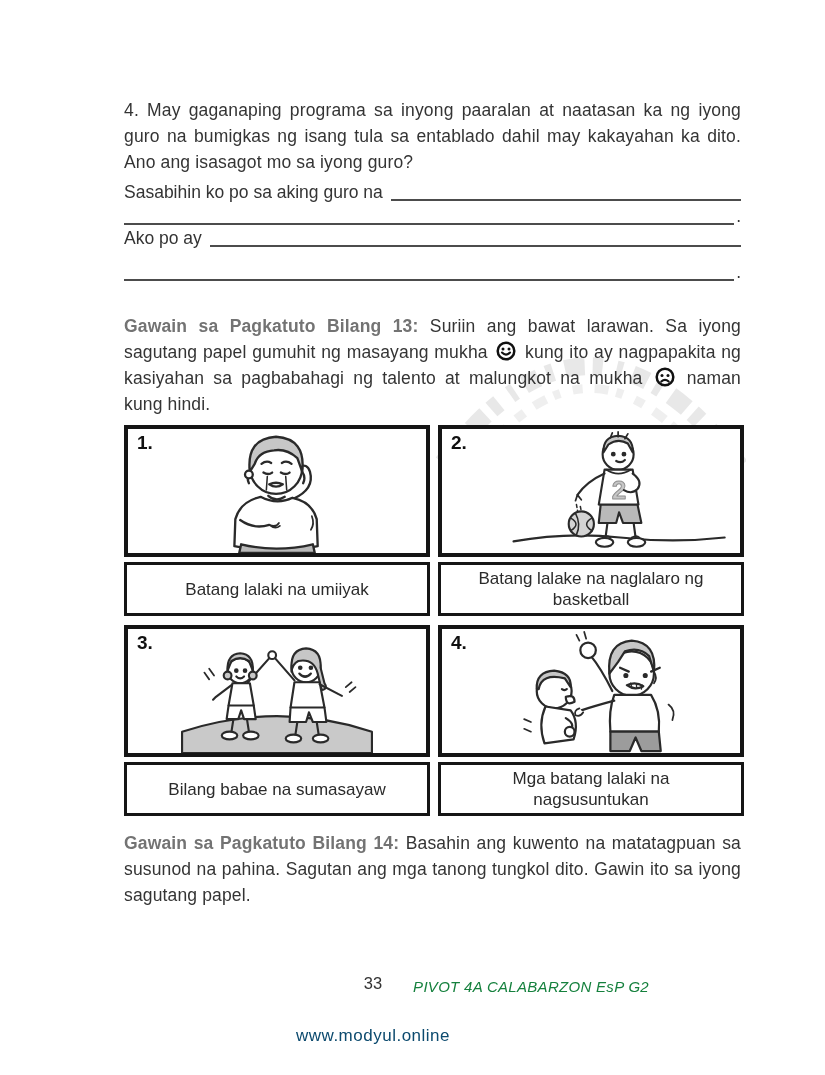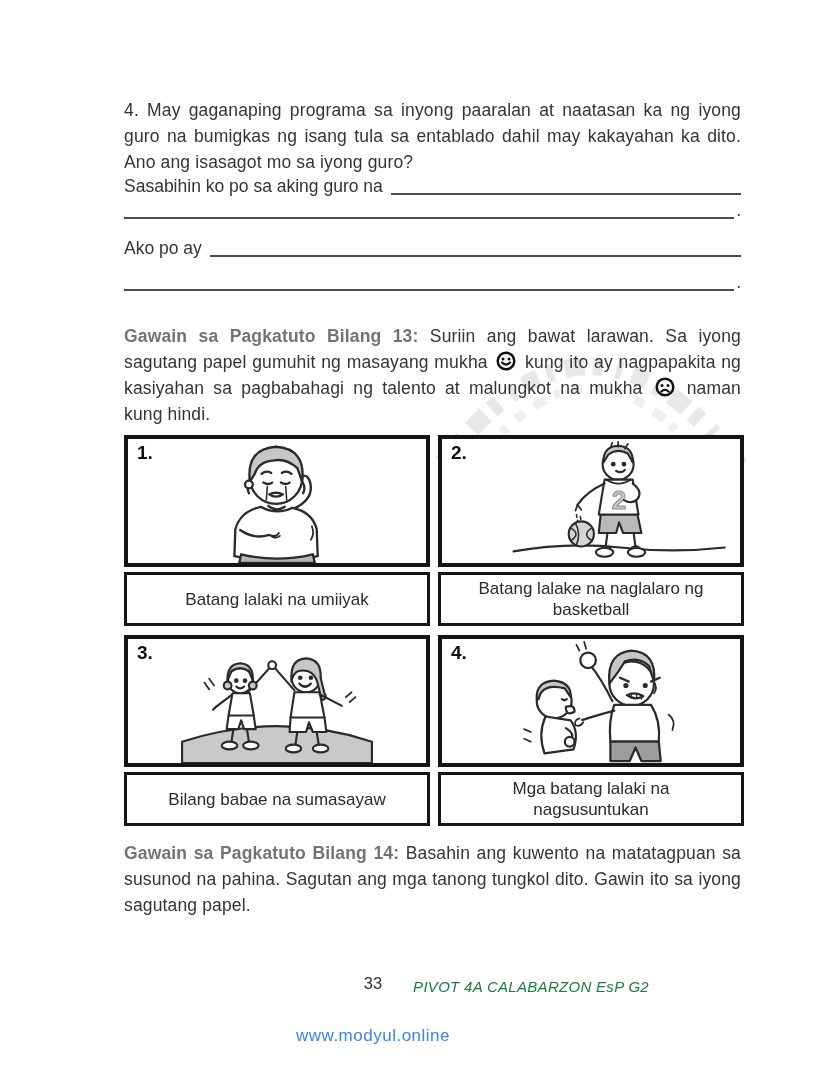--- a/index.html
+++ b/index.html
@@ -7,42 +7,42 @@
         font-family:"Liberation Sans",sans-serif;color:#343434;}
   .stamp{position:absolute;left:418px;top:318px;width:345px;height:160px;z-index:0;}
   .content{position:absolute;left:124px;top:97px;width:617px;z-index:1;}
   .para{font-size:17.5px;line-height:26px;text-align:justify;margin:0;letter-spacing:.15px;}
   .para b{color:#737373;}
   .answer-row{display:flex;align-items:flex-end;height:22px;font-size:17.5px;line-height:22px;}
   .answer-row .prefix{white-space:nowrap;}
   .answer-row .blank{flex:1;border-bottom:2px solid #4c4c4c;margin:0 0 2px 8px;height:18px;}
   .answer-row.full .blank{margin-left:0;margin-right:2px;}
   .answer-row .suffix{margin-bottom:0;}
-  .row-a{margin-top:0;}
+  .row-a{margin-top:6px;}
   .row-b{margin-top:2px;}
   .q5{margin-top:12px;}
-  .row-c{margin-top:16px;justify-content:center;}
+  .row-c{margin-top:0;justify-content:center;}
   .row-d{margin-top:12px;}
   .act13{margin-top:30px;}
   .face{width:22px;height:22px;vertical-align:-4px;margin:0 2px;}
   .grid{margin-top:8px;display:grid;grid-template-columns:1fr 1fr;gap:9px 8px;width:620px;}
   .cell{display:flex;flex-direction:column;margin:0;}
   .imgbox{position:relative;height:124px;border:4px solid #151515;background:#fff;}
   .imgbox svg.illus{position:absolute;left:0;top:0;width:100%;height:100%;}
   .num{position:absolute;top:3px;left:9px;font-size:19px;font-weight:bold;color:#101010;z-index:2;}
   .capbox{flex:1;border:3px solid #151515;margin-top:5px;display:flex;align-items:center;
           justify-content:center;text-align:center;padding:3px 12px;font-size:17px;
           line-height:21px;color:#2b2b2b;background:#fff;}
   .act14{margin-top:14px;}
   .page-number{position:absolute;left:0;right:0;top:974px;text-align:center;font-size:16.5px;
                color:#333;z-index:1;}
   .footer-right{position:absolute;right:97px;top:978px;font-size:15px;font-style:italic;
                 color:#15803d;letter-spacing:.3px;z-index:1;}
   .site-watermark{position:absolute;left:0;right:0;top:1026px;text-align:center;font-size:17px;
-                  color:#3b82f6;letter-spacing:.5px;z-index:1;}
+                  color:#0c4a6e;letter-spacing:.5px;z-index:1;}
 </style>
 </head>
 <body>
 
 <div class="page">
 
   <svg class="stamp" viewBox="0 0 345 160" aria-hidden="true">
     <path d="M25,145 Q172,-50 322,148" stroke="#c2c2c2" stroke-width="18" fill="none" stroke-dasharray="16 9 7 12 20 8 10 14 6 11" opacity="0.38"></path>
     <path d="M55,148 Q172,-8 292,150" stroke="#cdcdcd" stroke-width="9" fill="none" stroke-dasharray="10 12 14 8 7 13" opacity="0.32"></path>
     <circle cx="60" cy="128" r="4" fill="#cfcfcf" opacity="0.4"></circle>

